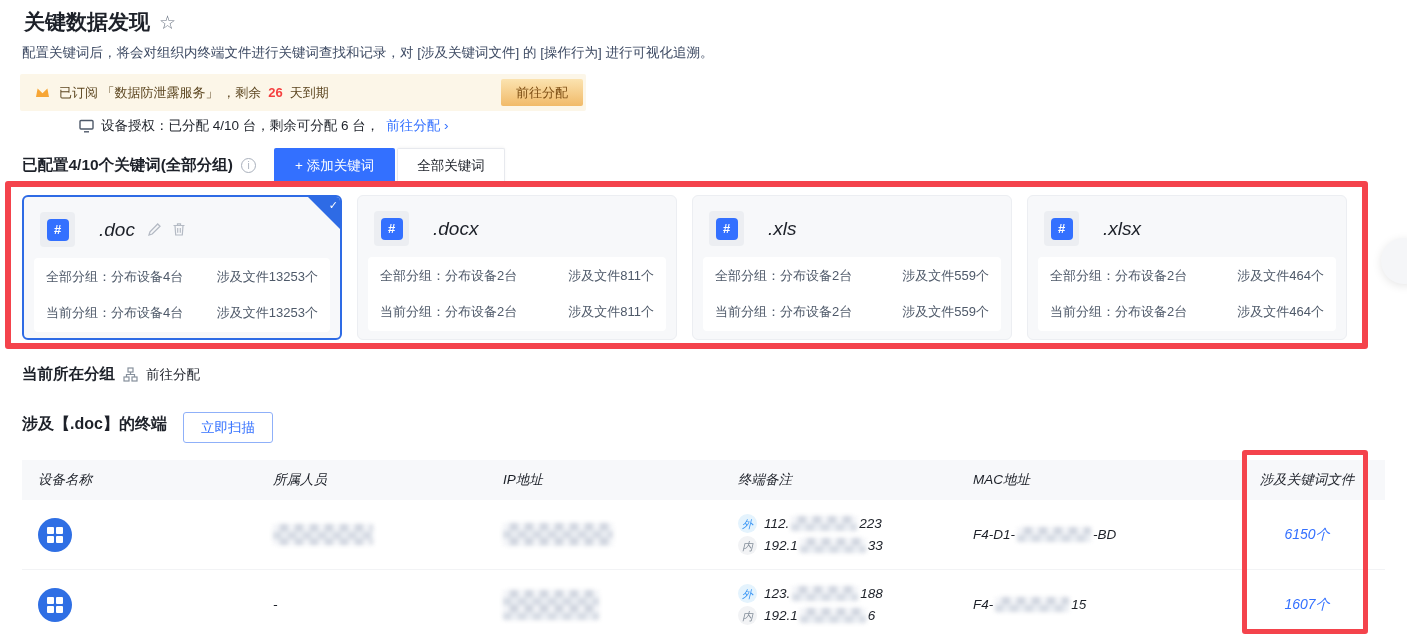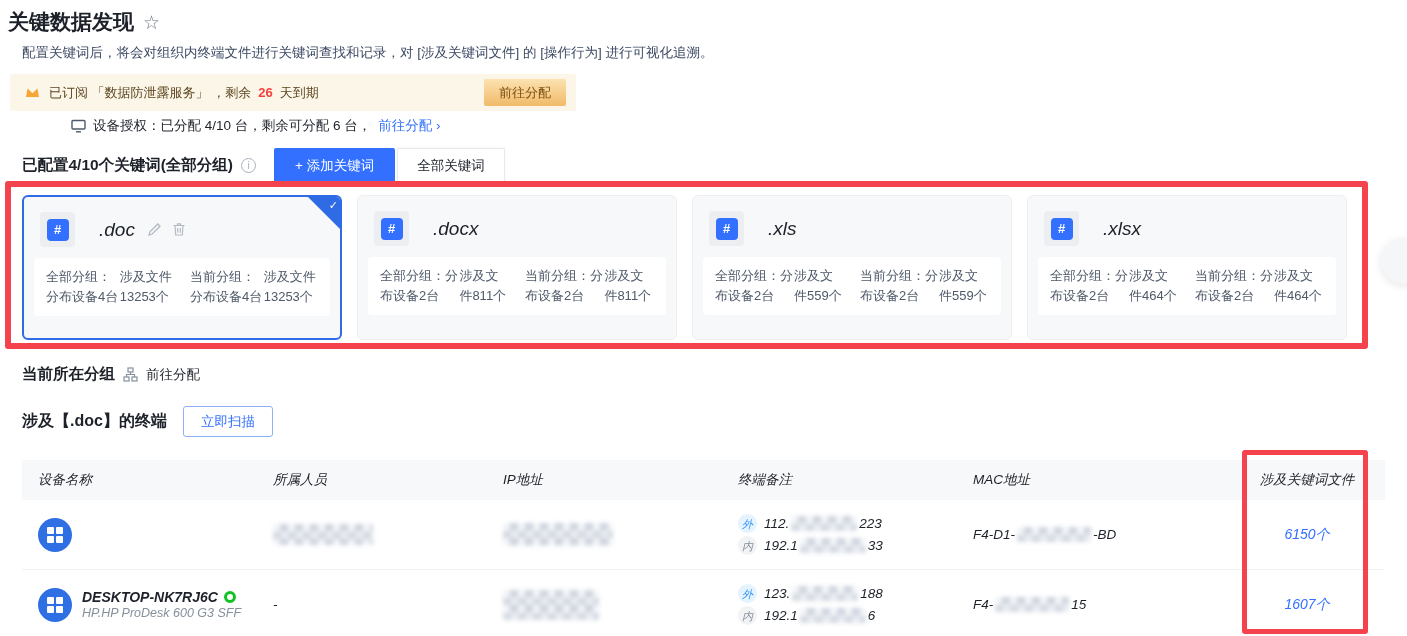--- a/index.html
+++ b/index.html
@@ -1,36 +1,36 @@
 <!DOCTYPE html>
 <html><head>
 <meta charset="utf-8">
 <style>
   * { margin:0; padding:0; box-sizing:border-box; }
   html,body { background:#fff; }
   body { font-family:"Liberation Sans","DejaVu Sans",sans-serif; color:#1d2129; }
   .page { position:relative; width:1407px; height:636px; background:#fff; overflow:hidden; }
 
   
-  .header { position:absolute; left:8px; top:8px; display:flex; align-items:center; gap:9px; }
+  .header { position:absolute; left:24px; top:8px; display:flex; align-items:center; gap:9px; }
   .page-title { font-size:21px; font-weight:bold; color:#1d2129; }
   .star { font-size:19px; color:#6b7482; cursor:pointer; }
   .desc { position:absolute; left:22px; top:44px; font-size:13.5px; color:#3d4a63; }
 
   
-  .banner { position:absolute; left:10px; top:74px; width:566px; height:37px; background:#fcf6e8;
-            border-radius:2px; display:flex; align-items:center; padding:0 10px 0 14px; gap:8px; }
+  .banner { position:absolute; left:20px; top:74px; width:566px; height:37px; background:#fcf6e8;
+            border-radius:2px; display:flex; align-items:center; padding:0 3px 0 14px; gap:8px; }
   .banner-text { font-size:13px; color:#5c4620; display:flex; align-items:center; gap:4px; }
   .days { color:#f53f3f; font-weight:bold; margin:0 3px; }
   .renew-btn { margin-left:auto; height:27px; padding:0 15px; border:none; border-radius:2px;
                background:linear-gradient(180deg,#fbe3b0 0%,#f1ba69 100%); color:#7d4e14;
                font-size:13px; font-family:inherit; cursor:pointer; }
 
   
-  .auth-row { position:absolute; left:24px; top:117px; display:flex; align-items:center; gap:7px; font-size:13.5px;padding-left:47px; }
+  .auth-row { position:absolute; left:32px; top:117px; display:flex; align-items:center; gap:7px; font-size:13.5px;padding-left:47px; }
   .auth-text { color:#1d2129; }
   .auth-link { color:#3370ff; text-decoration:none; cursor:pointer; }
 
   
   .kw-header { position:absolute; left:22px; top:148px; display:flex; align-items:center; height:35px; }
   .kw-title { font-size:15.5px; font-weight:bold; color:#1d2129; }
   .info-icon { width:15px; height:15px; border:1px solid #a9b0bc; color:#a9b0bc; border-radius:50%;
                font-size:10px; display:inline-flex; align-items:center; justify-content:center;
                margin-left:8px; font-style:normal; cursor:pointer; }
   .btn-primary { margin-left:18px; height:35px; padding:0 21px; background:#3370ff; color:#fff;
@@ -54,33 +54,33 @@
   .corner i { position:absolute; top:-30px; right:2px; color:#fff; font-size:11px; font-style:normal; }
   .card-head { display:flex; align-items:center; margin:15px 16px 11px 16px; }
   .hash-wrap { width:35px; height:35px; background:#eceef2; border-radius:4px;
                display:flex; align-items:center; justify-content:center; }
   .hash { width:22px; height:22px; background:#3370ff; border-radius:4px; color:#fff; font-size:13px;
           font-weight:bold; display:flex; align-items:center; justify-content:center; }
   .card-name { font-size:19px; font-weight:500; color:#1d2129; margin-left:24px;font-style:italic; }
   .card-actions { display:flex; align-items:center; gap:10px; margin-left:12px; }
   .icon-btn { cursor:pointer; display:inline-flex; }
   .card-stats { margin:0 10px; background:#fff; border-radius:4px; padding:9px 12px;
-                display:flex; flex-direction:row; gap:16px; }
+                display:flex; flex-direction:column; gap:16px; }
   .stat-line { display:flex; justify-content:space-between; font-size:13px; color:#4e5969; line-height:20px; }
 
   
   .group-row { position:absolute; left:22px; top:364px; display:flex; align-items:center; gap:8px; }
   .group-label { font-size:15.5px; font-weight:bold; color:#1d2129; }
   .group-value { font-size:13.5px; color:#1d2129; }
 
   
   .terminal-row { position:absolute; left:22px; top:406px; display:flex; align-items:center; gap:16px; }
   .terminal-title { font-size:16px; font-weight:bold; color:#1d2129; }
   .btn-outline { height:31px; padding:0 17px; background:#fff; border:1px solid #8fb0f9; color:#3370ff;
-                 border-radius:3px; font-size:13.5px; font-family:inherit; cursor:pointer; }
+                 border-radius:3px; font-size:13.5px; font-family:inherit; cursor:pointer;margin-top:6px; }
 
   
   .table { position:absolute; left:22px; top:460px; width:1363px; }
   .thead, .trow { display:grid; grid-template-columns:235px 230px 235px 235px 272px 156px; align-items:center;font-style:italic; }
   .thead { height:40px; background:#f7f8fa; }
   .thead > div { padding-left:16px; font-size:13.5px; color:#1d2129; font-weight:500; }
   .trow { height:70px; border-bottom:1px solid #f2f3f5; background:#fff; }
   .trow > div { padding-left:16px; font-size:13.5px; }
   .dev-cell { display:flex; align-items:center; gap:10px; }
   .win-badge { width:34px; height:34px; border-radius:50%; background:#2f6fe4; flex:0 0 34px;
@@ -308,27 +308,20 @@
     <div class="trow">
       <div class="dev-cell">
         <span class="win-badge">
           <svg width="16" height="16" viewBox="0 0 16 16">
             <rect x="0" y="0" width="7" height="7" rx="1" fill="#fff"></rect>
             <rect x="9" y="0" width="7" height="7" rx="1" fill="#fff"></rect>
             <rect x="0" y="9" width="7" height="7" rx="1" fill="#fff"></rect>
             <rect x="9" y="9" width="7" height="7" rx="1" fill="#fff"></rect>
           </svg>
         </span>
-        <span>
-          <span class="dev-name-line">
-            <span class="dev-name">DESKTOP-NK7RJ6C</span>
-            <span class="status-dot"></span>
-          </span>
-          <span class="dev-sub">HP.HP ProDesk 600 G3 SFF</span>
-        </span>
       </div>
       <div><span class="dash">-</span></div>
       <div><span class="mosaic m-note2"></span></div>
       <div>
         <div class="ip-line">
           <span class="ip-badge ext">外</span>
           <span><span>123.</span><span class="mosaic m-ip"></span><span>188</span></span>
         </div>
         <div class="ip-line">
           <span class="ip-badge int">内</span>

